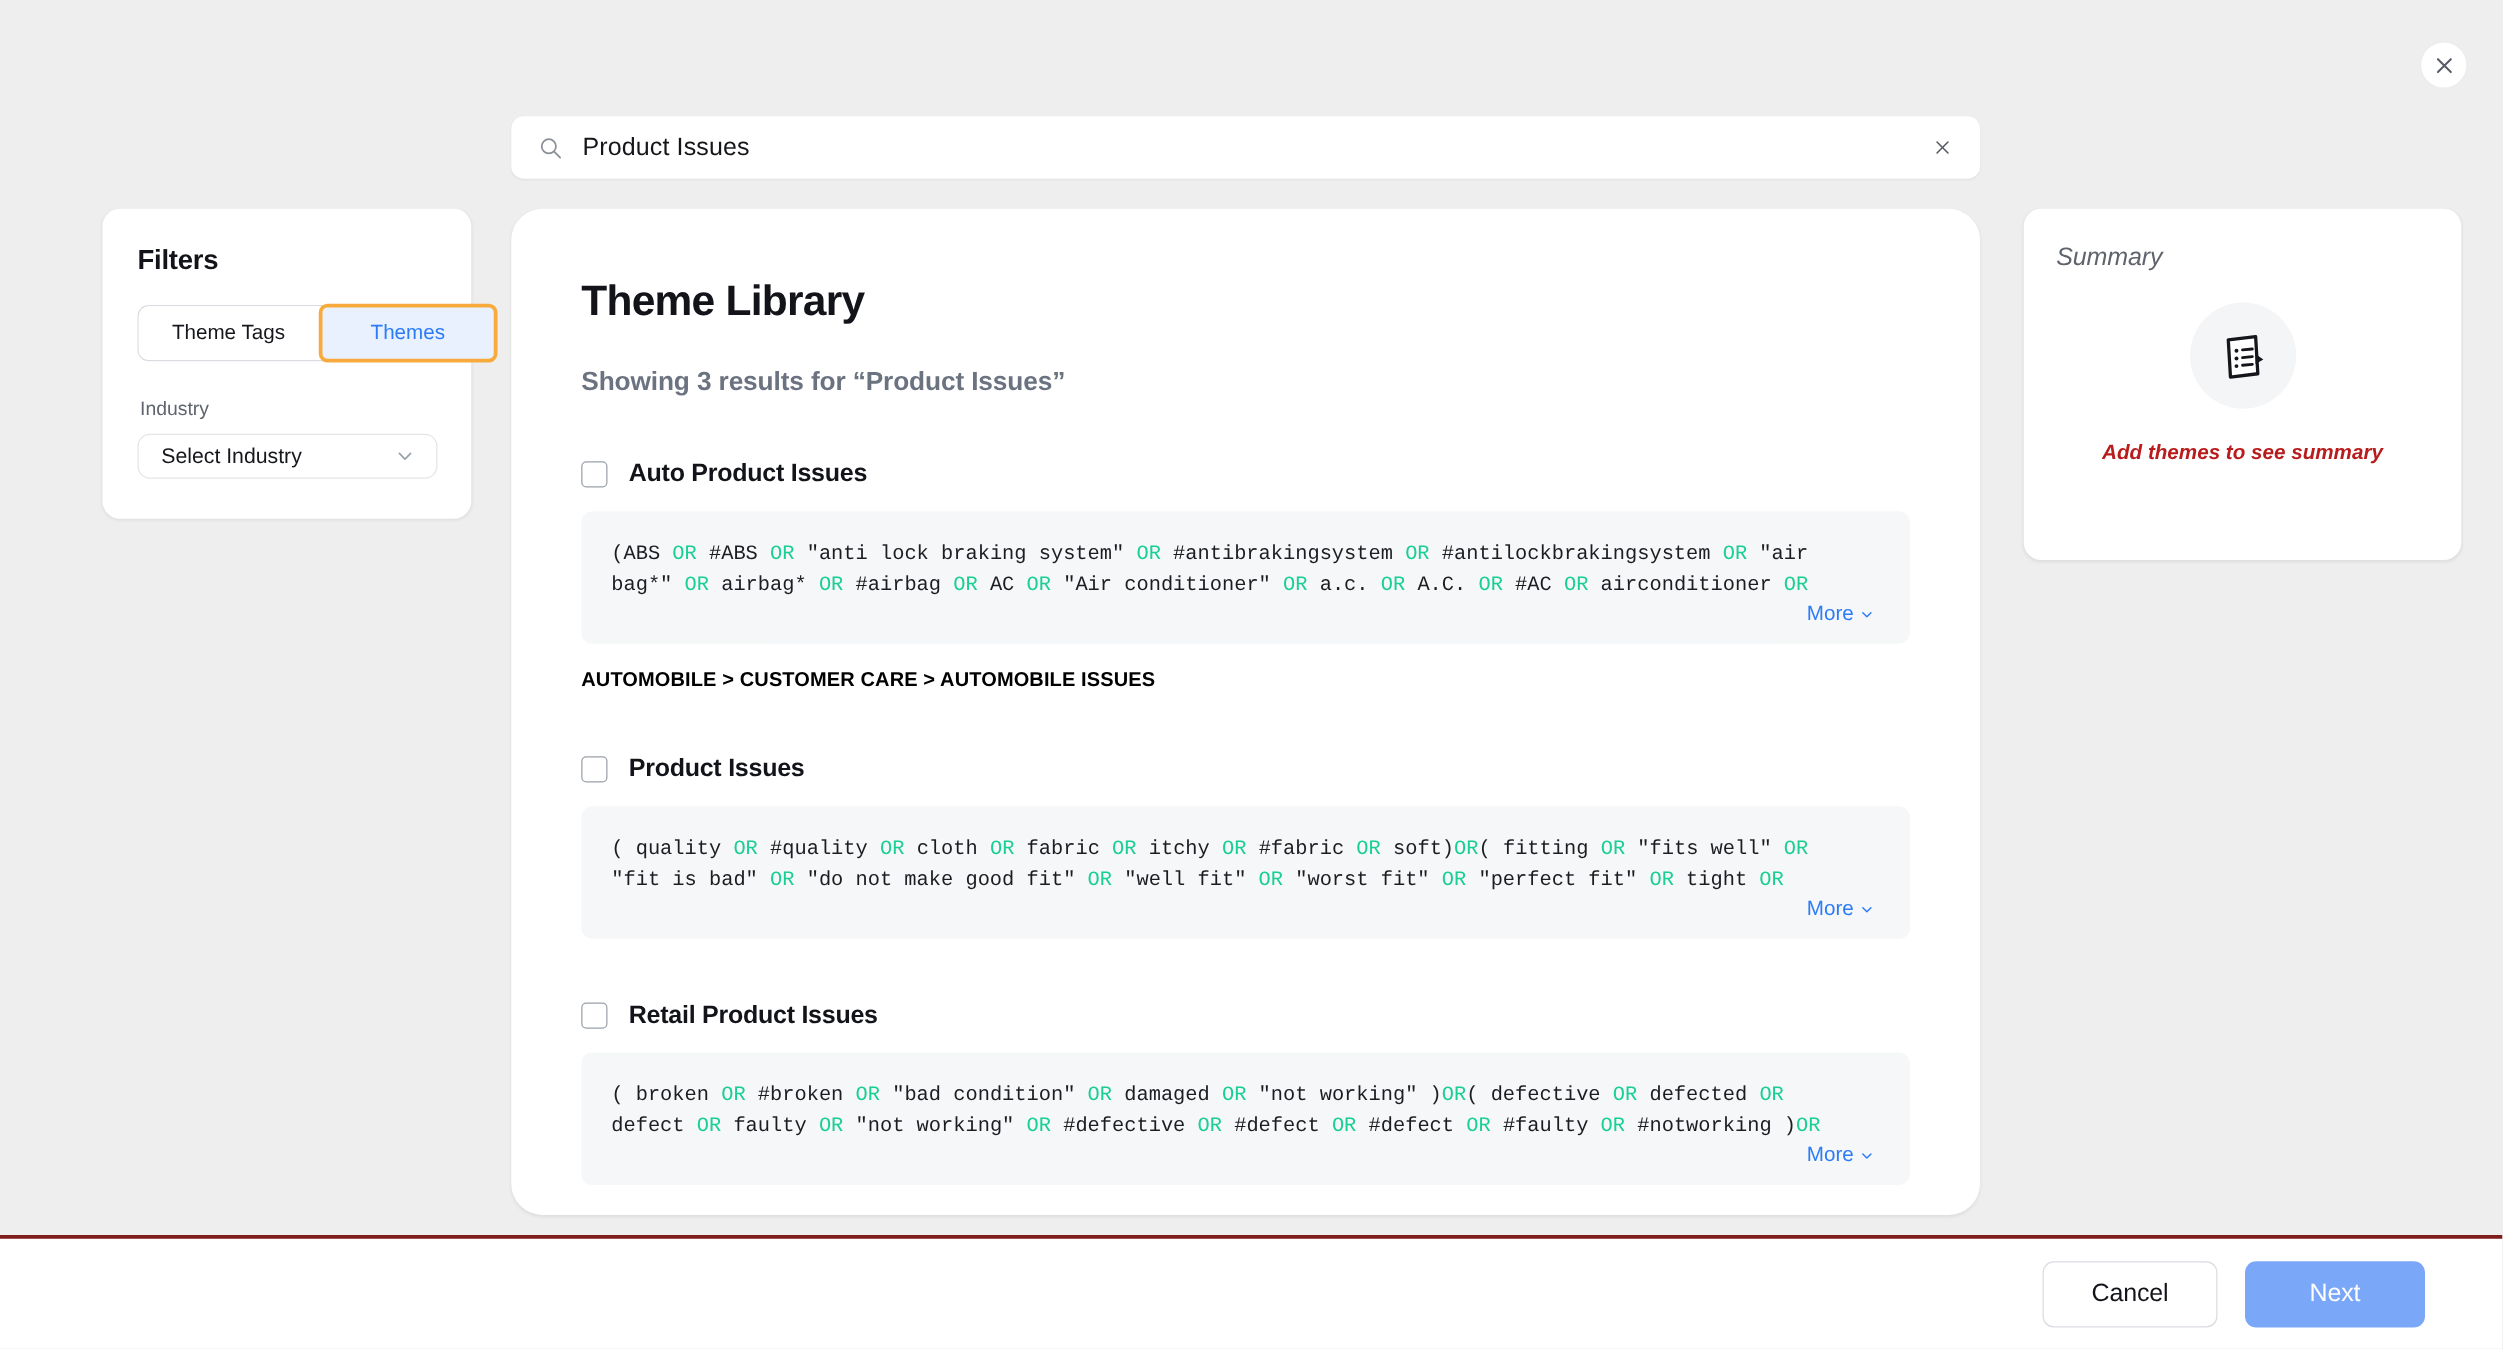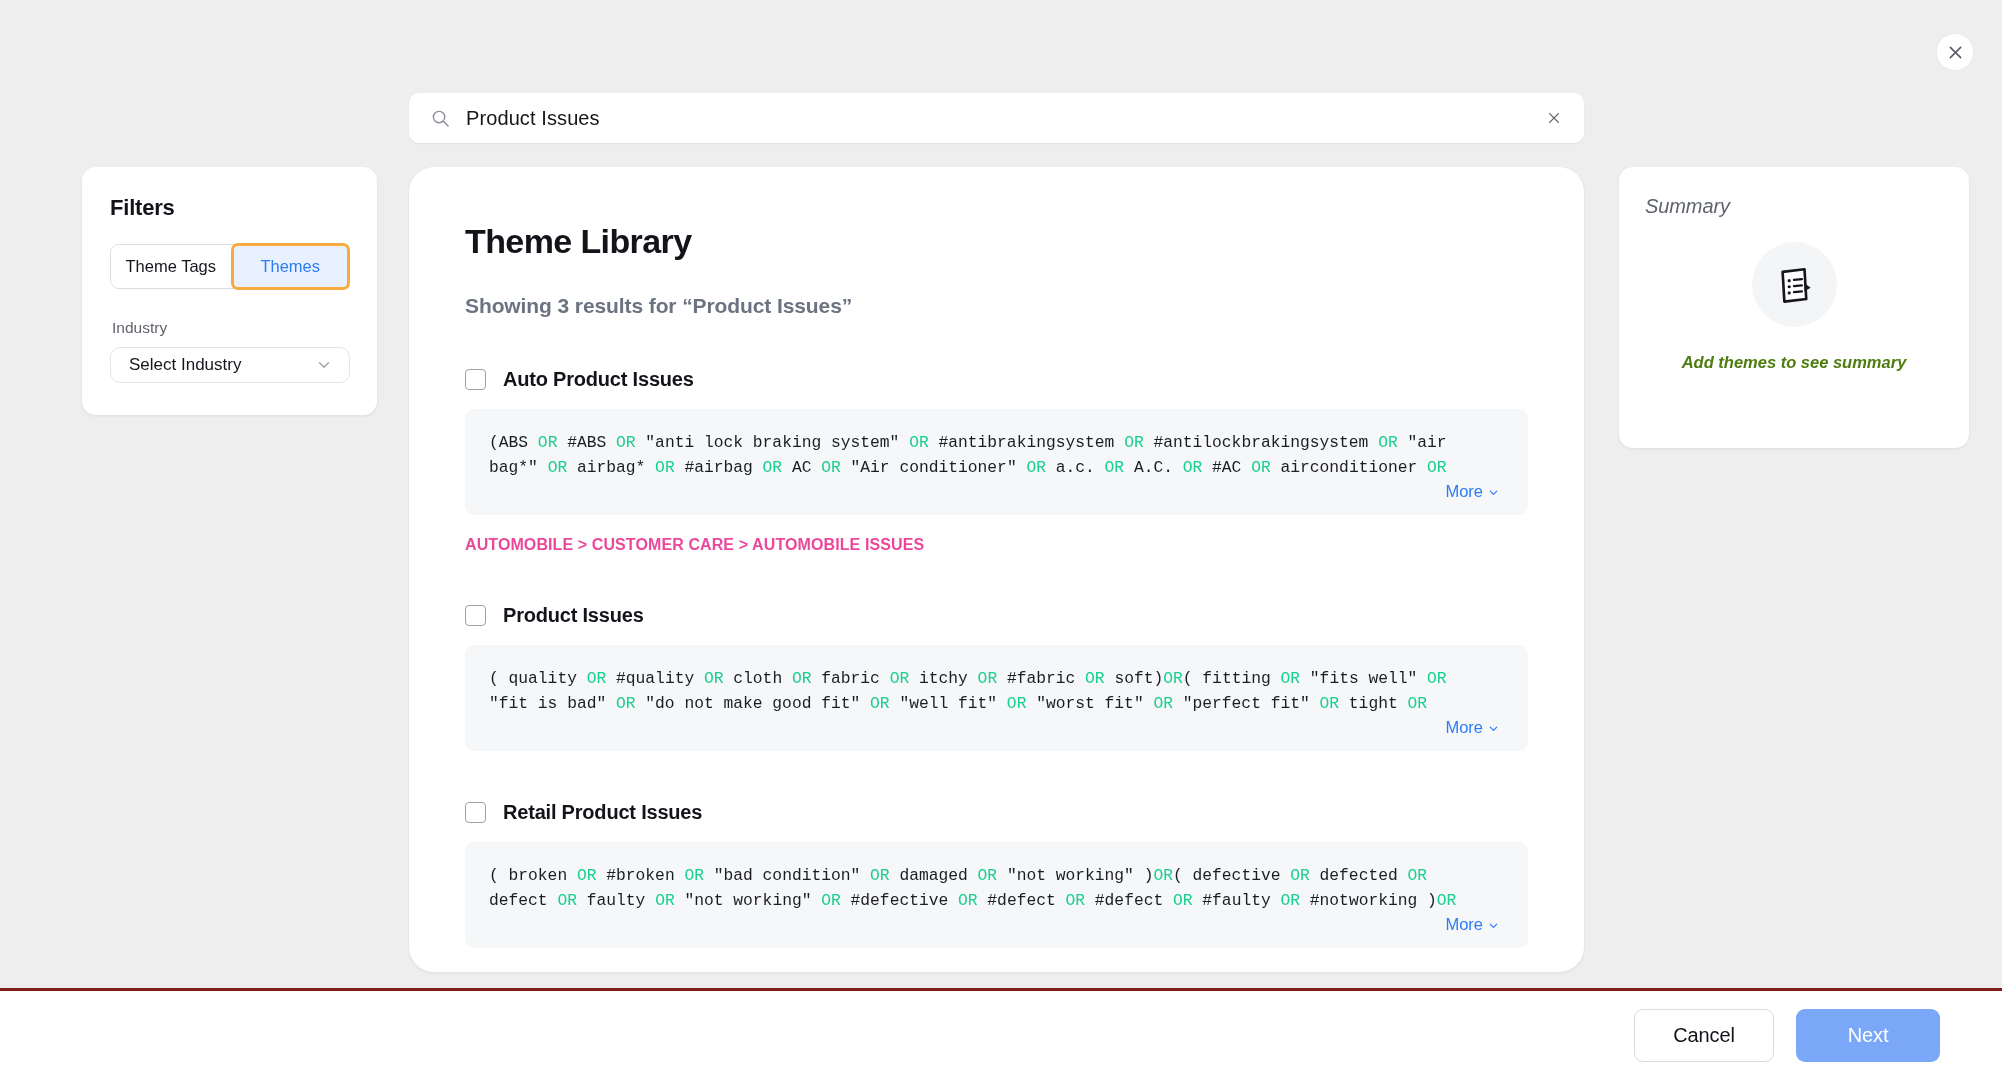--- a/index.html
+++ b/index.html
@@ -68,21 +68,21 @@
   }
   .filters-title {
     font-size: 22px;
     font-weight: bold;
     color: #13141a;
     margin-bottom: 23px;
     letter-spacing: -.2px;
   }
   .seg {
     display: flex;
-    width: 240px;
+    width: 288px;
     height: 45px;
     border-radius: 9px;
     background: #ffffff;
     border: 1px solid #d9dce1;
     overflow: visible;
     position: relative;
   }
   .seg-item {
     flex: 1 1 50%;
     display: flex; align-items: center; justify-content: center;
@@ -176,21 +176,21 @@
     margin-top: 2px;
     padding-right: 4px;
     cursor: pointer;
     user-select: none;
   }
   .more-link svg { vertical-align: -2px; margin-left: 4px; }
   .breadcrumb {
     margin-top: 21px;
     font-size: 16px;
     font-weight: bold;
-    color: #ec4899;
+    color: #000000;
     letter-spacing: .1px;
   }
 
   
   .summary-card {
     position: absolute;
     top: 167px; left: 1619px;
     width: 350px; height: 281px;
     background: #ffffff;
     border-radius: 14px;
@@ -204,21 +204,21 @@
     display: flex; flex-direction: column; align-items: center;
   }
   .summary-circle {
     width: 85px; height: 85px; border-radius: 50%;
     background: #f4f5f6;
     display: flex; align-items: center; justify-content: center;
   }
   .summary-text {
     margin-top: 26px;
     font-size: 16.5px; font-weight: bold;
-    color: #4d7c0f;
+    color: #b91c1c;
   }
 
   
   .footer {
     position: absolute;
     left: 0; top: 988px;
     width: 2002px; height: 91px;
     background: #ffffff;
     border-top: 3px solid #7f1d1d;
     display: flex; align-items: center; justify-content: flex-end;

